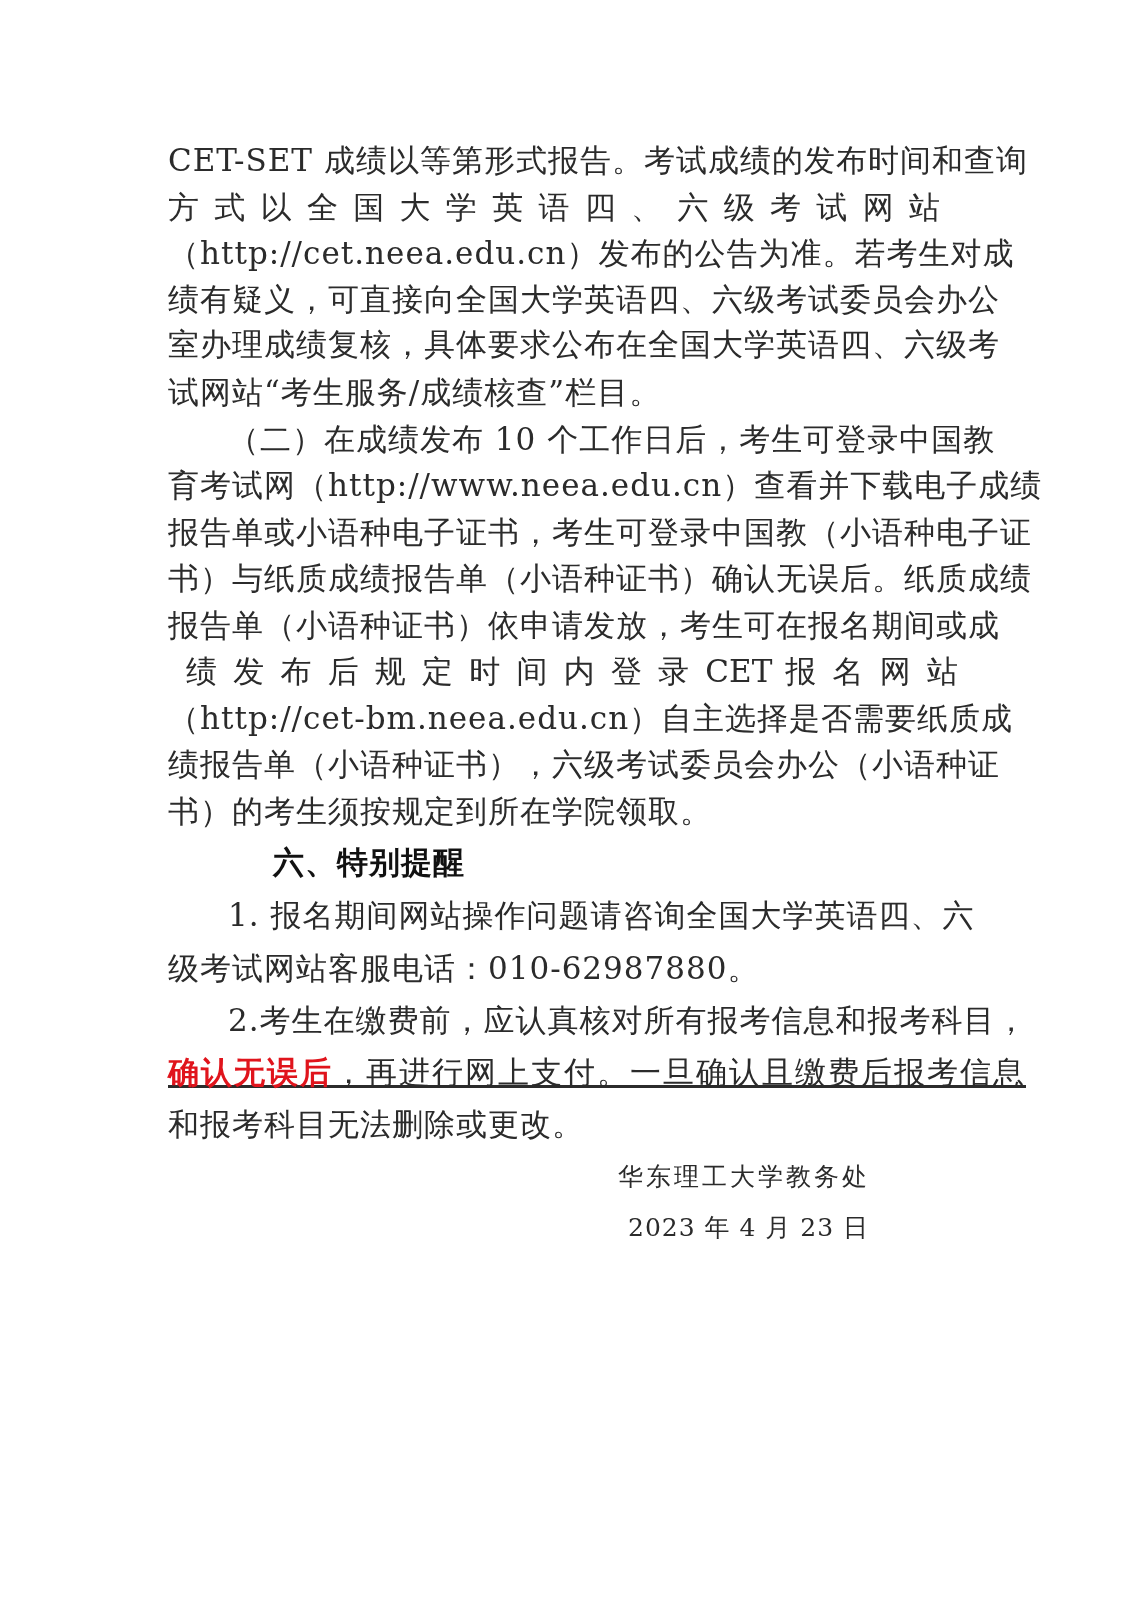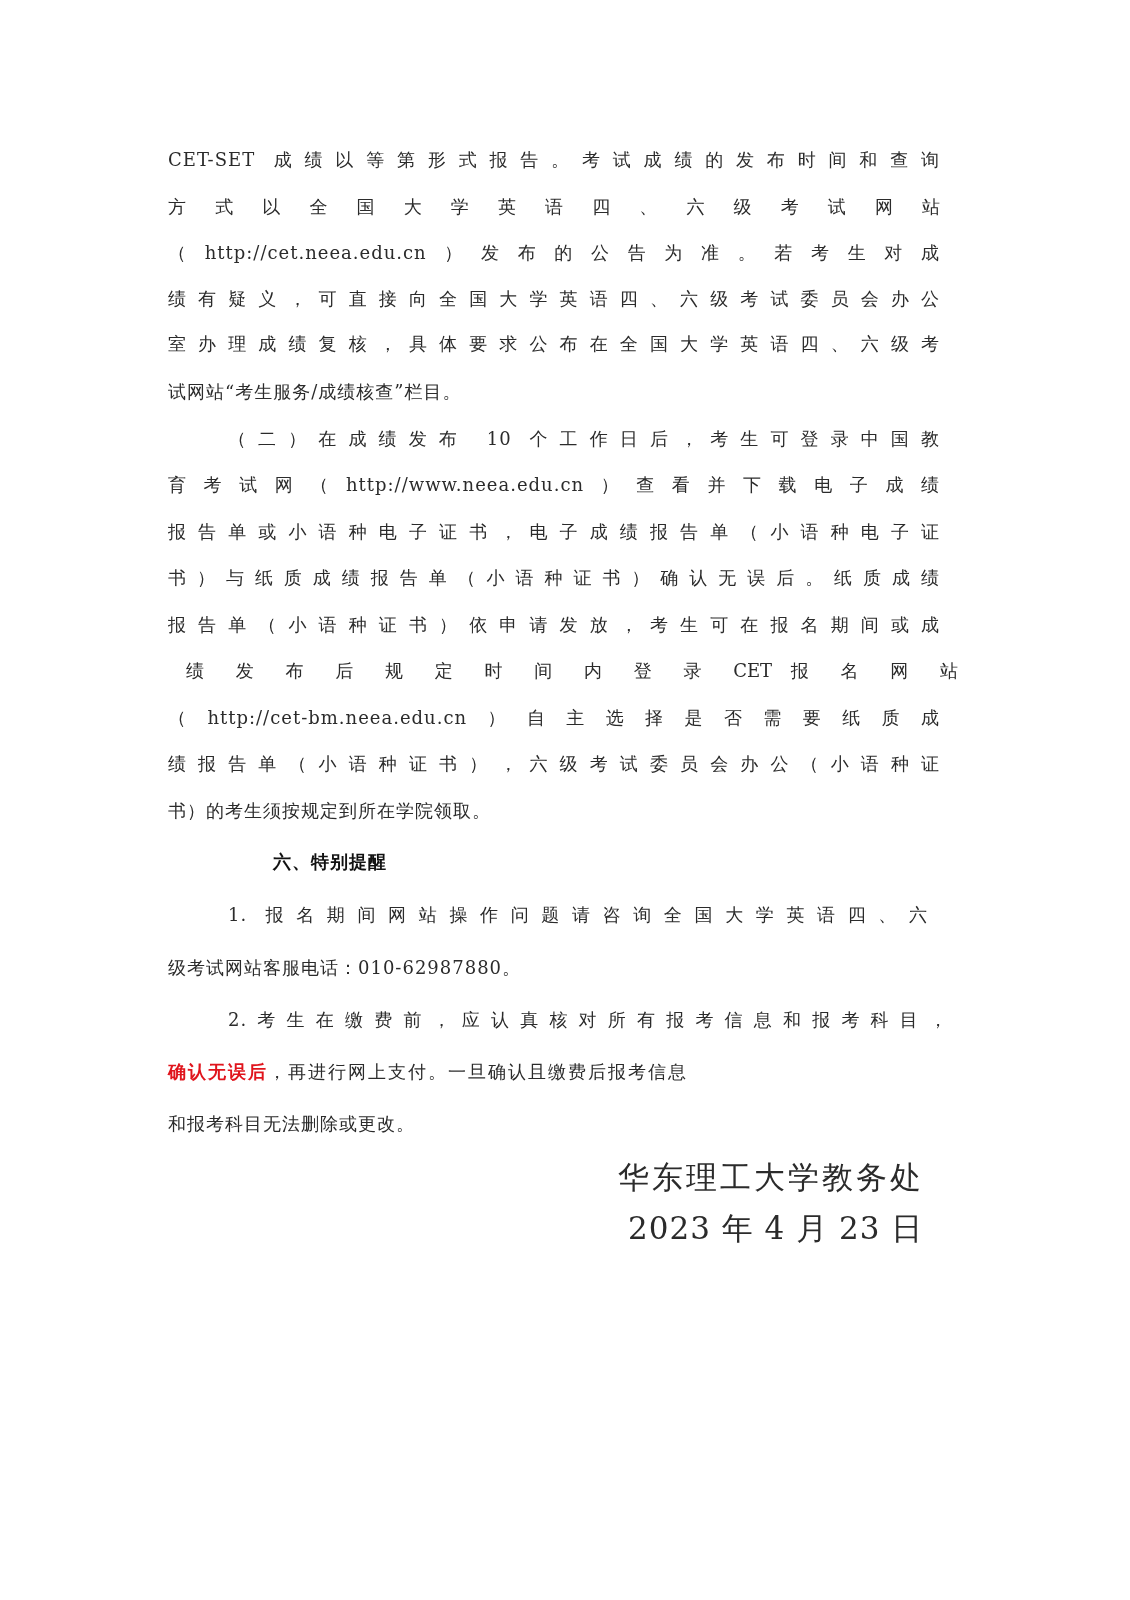--- a/index.html
+++ b/index.html
@@ -5,70 +5,70 @@
     html, body { margin: 0; padding: 0; background: #ffffff; }
     body { width: 1130px; height: 1600px; position: relative; overflow: hidden; }
     .page { position: absolute; left: 0; top: 0; width: 1130px; height: 1600px; background: #ffffff; }
     .line {
       position: absolute;
       left: 168px;
       width: 772px;
       height: 40px;
       line-height: 40px;
       font-family: "DejaVu Serif", "Liberation Serif", serif;
-      font-size: 18px;
+      font-size: 31px;
       color: #2b2b2b;
       white-space: nowrap;
       letter-spacing: 1px;
     }
     .just { text-align: justify; text-align-last: justify; }
     .indent { left: 228px; width: 712px; }
     .heading {
       font-family: "DejaVu Sans", "Liberation Sans", sans-serif;
       font-weight: bold;
       color: #111111;
       margin-left: 45px;
     }
     .red { color: #e0141c; font-weight: bold; font-family: "DejaVu Sans", "Liberation Sans", sans-serif; }
-    .sig { position: absolute; font-family: "DejaVu Serif", "Liberation Serif", serif; font-size: 31px; color: #2b2b2b; letter-spacing: 3px; white-space: nowrap; line-height: 40px; }
+    .sig { position: absolute; font-family: "DejaVu Serif", "Liberation Serif", serif; font-size: 25px; color: #2b2b2b; letter-spacing: 3px; white-space: nowrap; line-height: 40px; }
   </style>
 </head>
 <body>
 
 <div class="page">
 
   <div>
     <div class="line just" style="top:140px">CET-SET 成绩以等第形式报告。考试成绩的发布时间和查询</div>
     <div class="line just" style="top:187px; letter-spacing:0;">方 式 以 全 国 大 学 英 语 四 、 六 级 考 试 网 站</div>
     <div class="line just" style="top:233px">（http://cet.neea.edu.cn）发布的公告为准。若考生对成</div>
     <div class="line just" style="top:279px">绩有疑义，可直接向全国大学英语四、六级考试委员会办公</div>
     <div class="line just" style="top:324px">室办理成绩复核，具体要求公布在全国大学英语四、六级考</div>
     <div class="line" style="top:372px">试网站“考生服务/成绩核查”栏目。</div>
   </div>
 
   <div>
     <div class="line just indent" style="top:419px">（二）在成绩发布 10 个工作日后，考生可登录中国教</div>
     <div class="line just" style="top:465px">育考试网（http://www.neea.edu.cn）查看并下载电子成绩</div>
-    <div class="line just" style="top:512px">报告单或小语种电子证书，电子成绩报告单（小语种电子证</div>
+    <div class="line just" style="top:512px">报告单或小语种电子证书，考生可登录中国教（小语种电子证</div>
     <div class="line just" style="top:558px">书）与纸质成绩报告单（小语种证书）确认无误后。纸质成绩</div>
     <div class="line just" style="top:605px">报告单（小语种证书）依申请发放，考生可在报名期间或成</div>
     <div class="line just" style="top:651px; letter-spacing:0;margin-left:18px;">绩 发 布 后 规 定 时 间 内 登 录  CET  报 名 网 站</div>
     <div class="line just" style="top:698px">（http://cet-bm.neea.edu.cn）自主选择是否需要纸质成</div>
     <div class="line just" style="top:744px">绩报告单（小语种证书），六级考试委员会办公（小语种证</div>
     <div class="line" style="top:791px">书）的考生须按规定到所在学院领取。</div>
   </div>
 
   <div>
     <div class="line heading indent" style="top:842px">六、特别提醒</div>
 
     <div class="line just indent" style="top:895px; width:700px;">1. 报名期间网站操作问题请咨询全国大学英语四、六</div>
     <div class="line" style="top:948px">级考试网站客服电话：010-62987880。</div>
 
     <div class="line just indent" style="top:1000px; width:720px;">2.考生在缴费前，应认真核对所有报考信息和报考科目，</div>
-    <div class="line" style="top:1052px; letter-spacing:2px;">
+    <div class="line" style="top:1052px; letter-spacing:2px;text-decoration:underline;">
       <span class="red">确认无误后</span><span>，再进行网上支付。一旦确认且缴费后报考信息</span>
     </div>
     <div class="line" style="top:1104px">和报考科目无法删除或更改。</div>
   </div>
 
   <div>
     <div class="sig" style="left:618px; top:1157px;">华东理工大学教务处</div>
     <div class="sig" style="left:628px; top:1208px; letter-spacing:1px;text-align:right;">2023 年 4 月 23 日</div>
   </div>
 

